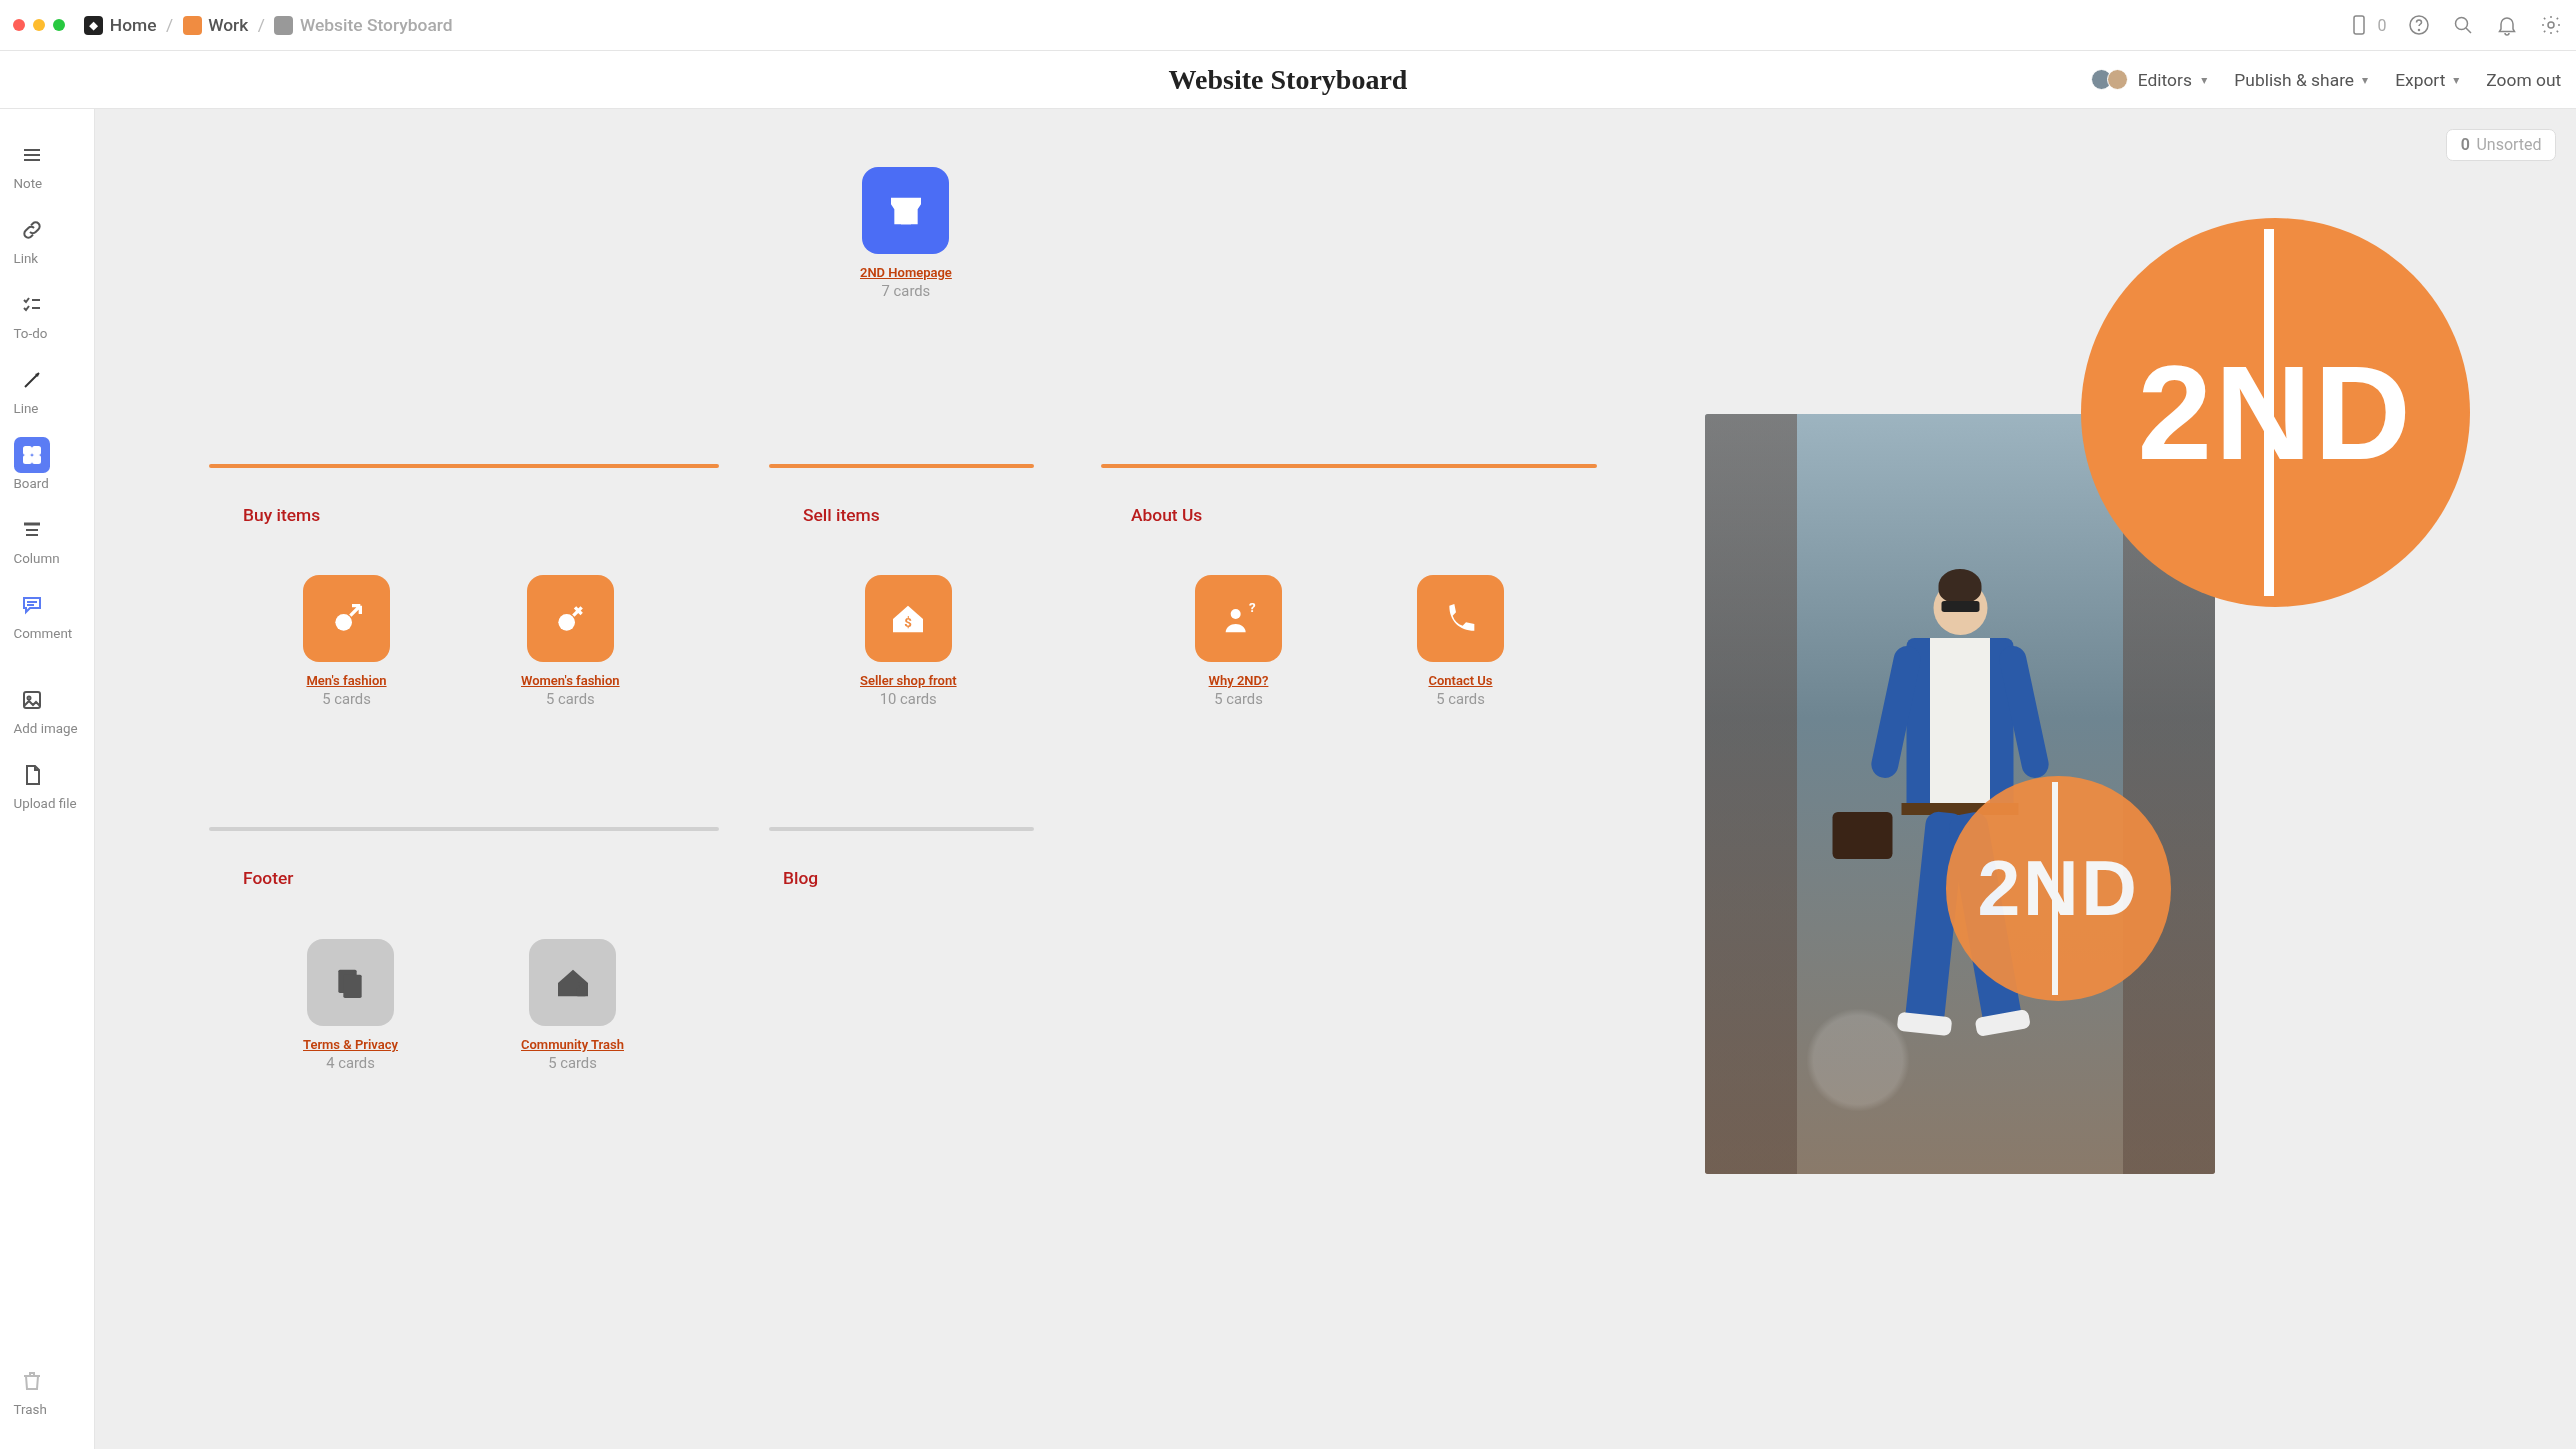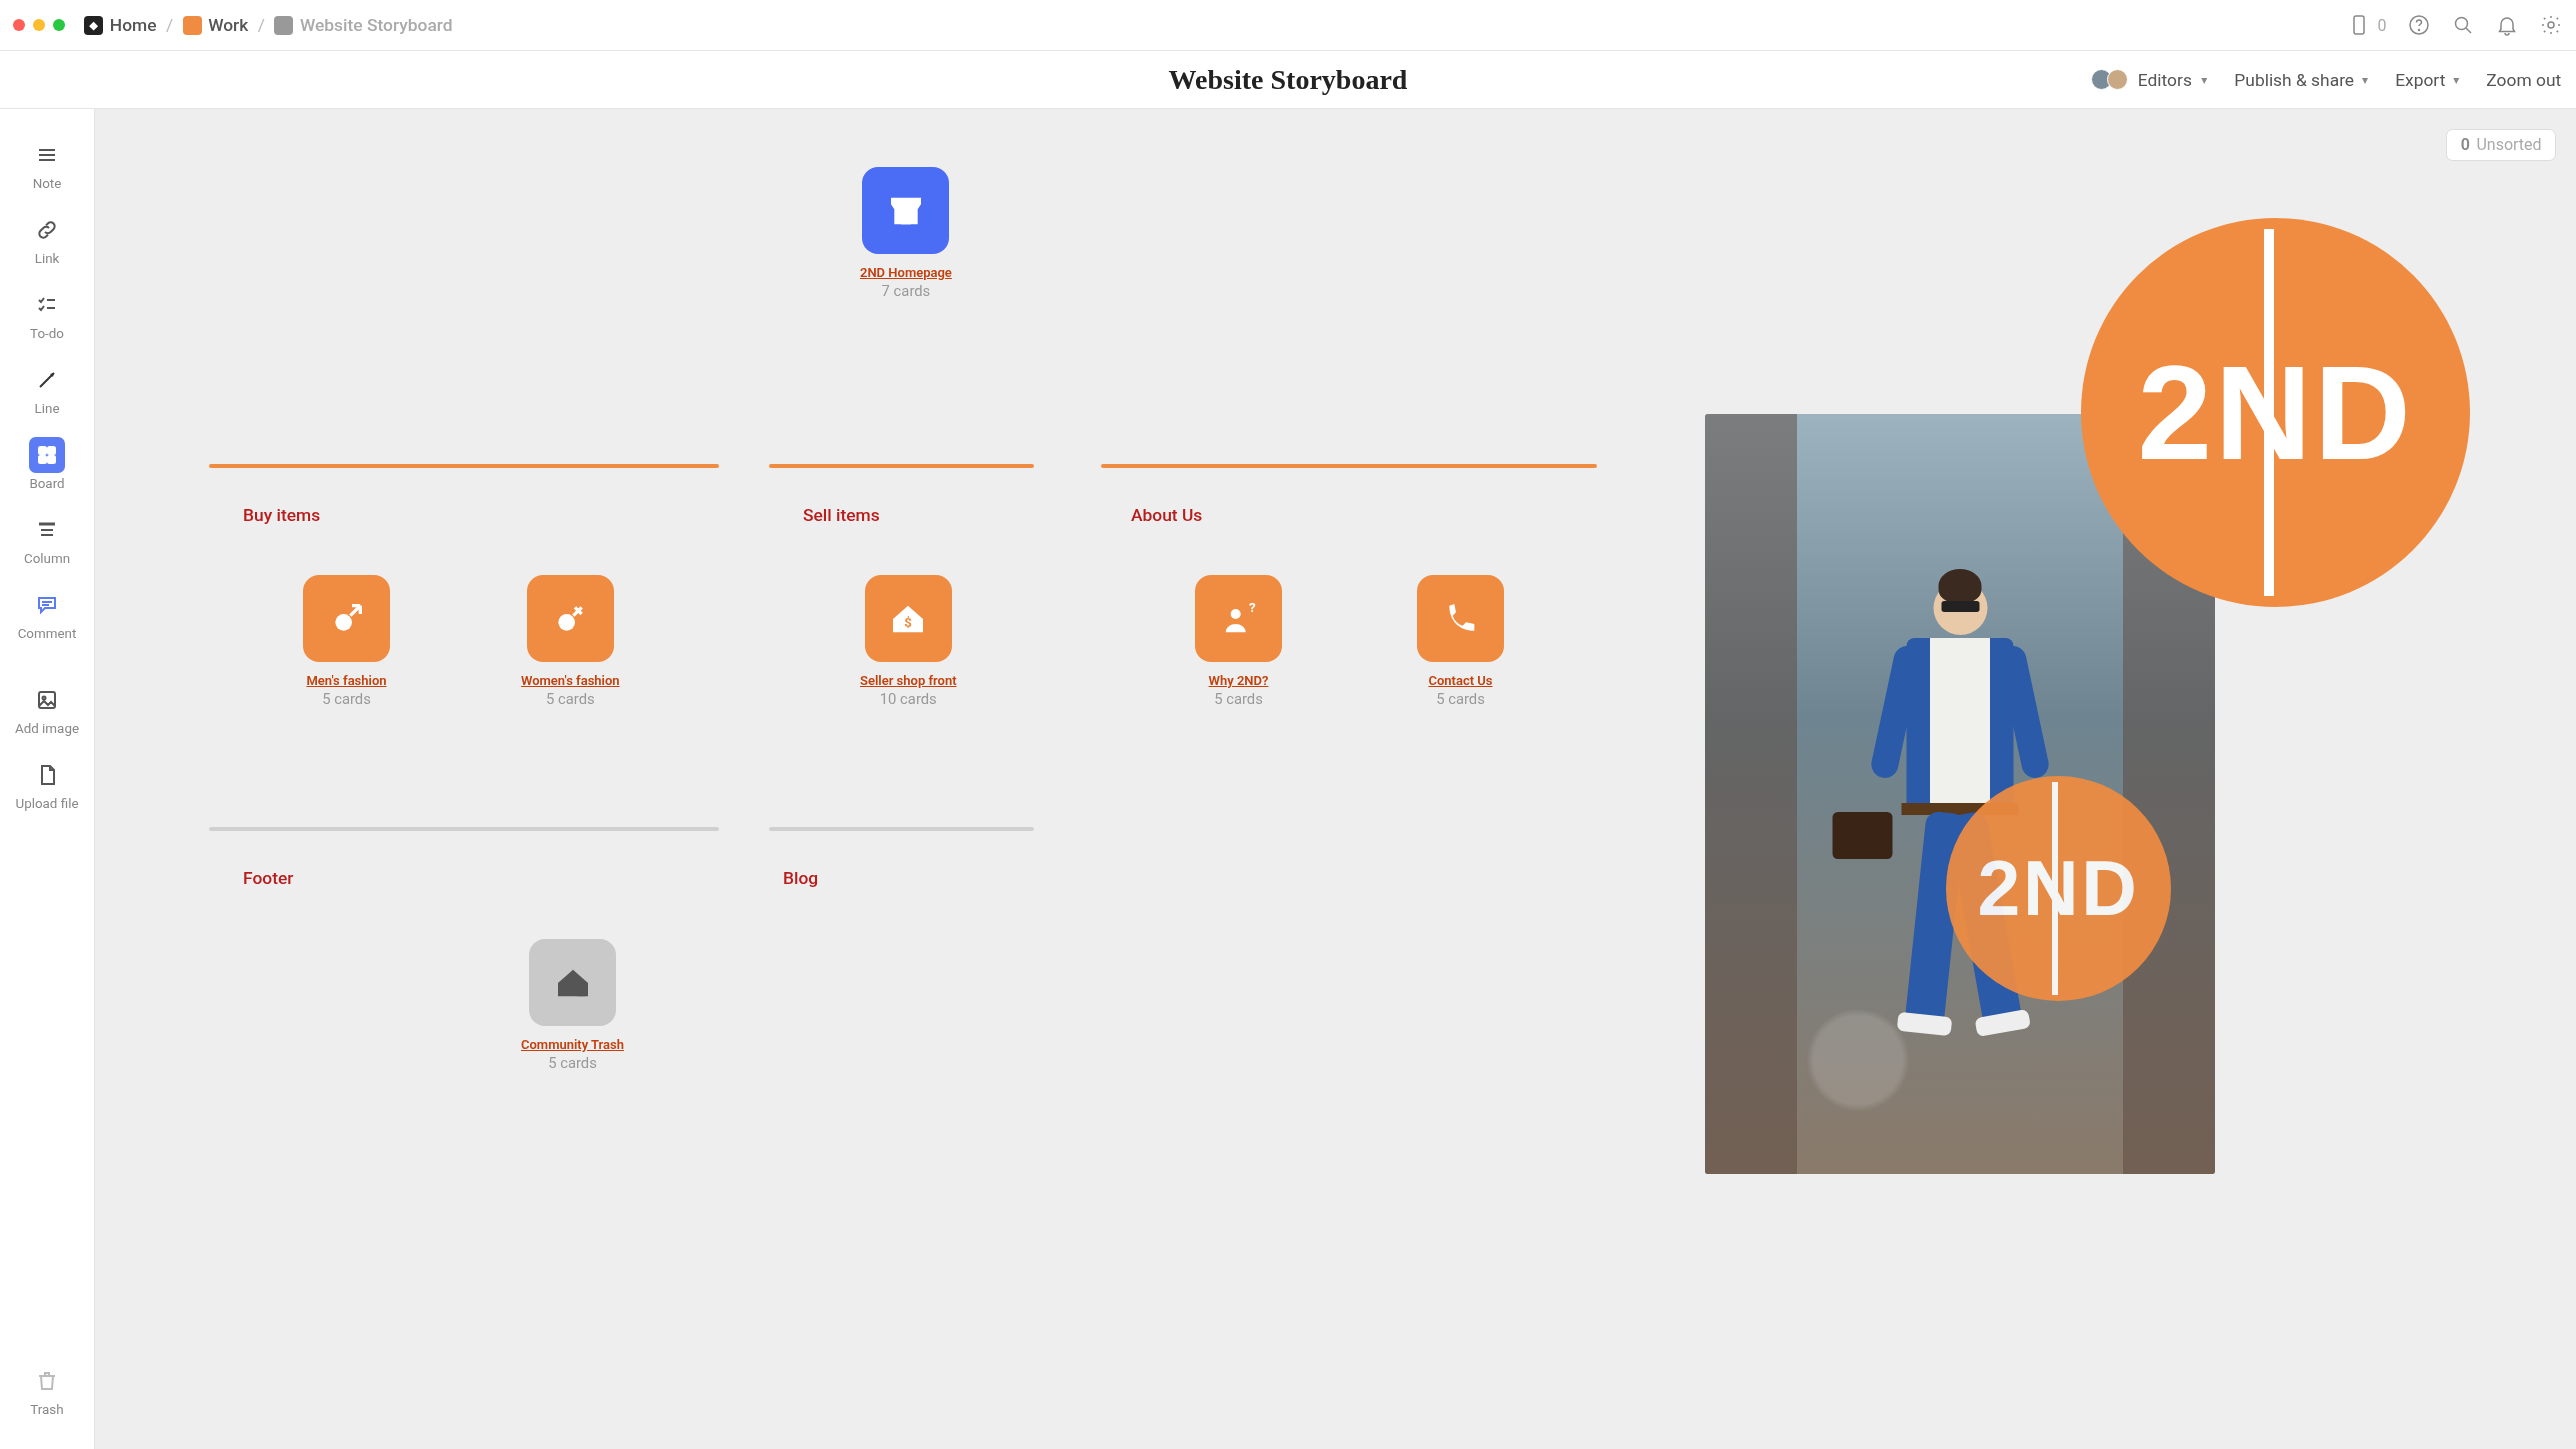--- a/index.html
+++ b/index.html
@@ -80,21 +80,20 @@
     display: flex;
     flex-direction: column;
     align-items: center;
     padding-top: 20px;
     gap: 1.3px;
   }
   .side-tool {
     width: 67px;
     display: flex;
     flex-direction: column;
-    align-items: center;
     gap: 2.7px;
     padding: 8px 0 12px;
     cursor: pointer;
     border-radius: 8px;
   }
   .side-tool .ticon { width: 36px; height: 36px; border-radius: 6.7px; display:flex; align-items:center; justify-content:center;}
   .side-tool .ticon svg { width: 24px; height: 24px; stroke:#555; fill:none; stroke-width:2;}
   .side-tool.active .ticon { background:#5b7cf4; }
   .side-tool.active .ticon svg { stroke:#fff; fill:#fff;}
   .side-tool.blue .ticon svg { stroke:#5b7cf4;}
@@ -451,20 +450,30 @@
       <div class="title">Contact Us</div>
       <div class="count">5 cards</div>
     </div>
 
     <div class="section-hr gray" style="left:114px; top:718px; width:510px;"></div>
     <div class="section-label" style="left:148px; top:759px;">Footer</div>
 
     <div class="section-hr gray" style="left:674px; top:718px; width:265px;"></div>
     <div class="section-label" style="left:688px; top:759px;">Blog</div>
 
+    <div class="board-item" style="left:208px; top:830px;">
+      <div class="board-tile gray">
+        <svg viewBox="0 0 24 24">
+            <rect x="5" y="4" width="11" height="14" rx="1"></rect>
+            <rect x="8" y="7" width="11" height="14" rx="1"></rect>
+          </svg>
+      </div>
+      <div class="title">Terms &amp; Privacy</div>
+      <div class="count">4 cards</div>
+    </div>
 
     <div class="board-item" style="left:426px; top:830px;">
       <div class="board-tile gray">
         <svg viewBox="0 0 24 24">
             <path d="M3 12L12 4l9 8v8H3z"></path>
             <rect x="14" y="15" width="6" height="5" rx="1"></rect>
             <path d="M15.5 15v-1.5a1.5 1.5 0 013 0V15" fill="none" stroke="#555"></path>
           </svg>
       </div>
       <div class="title">Community Trash</div>

